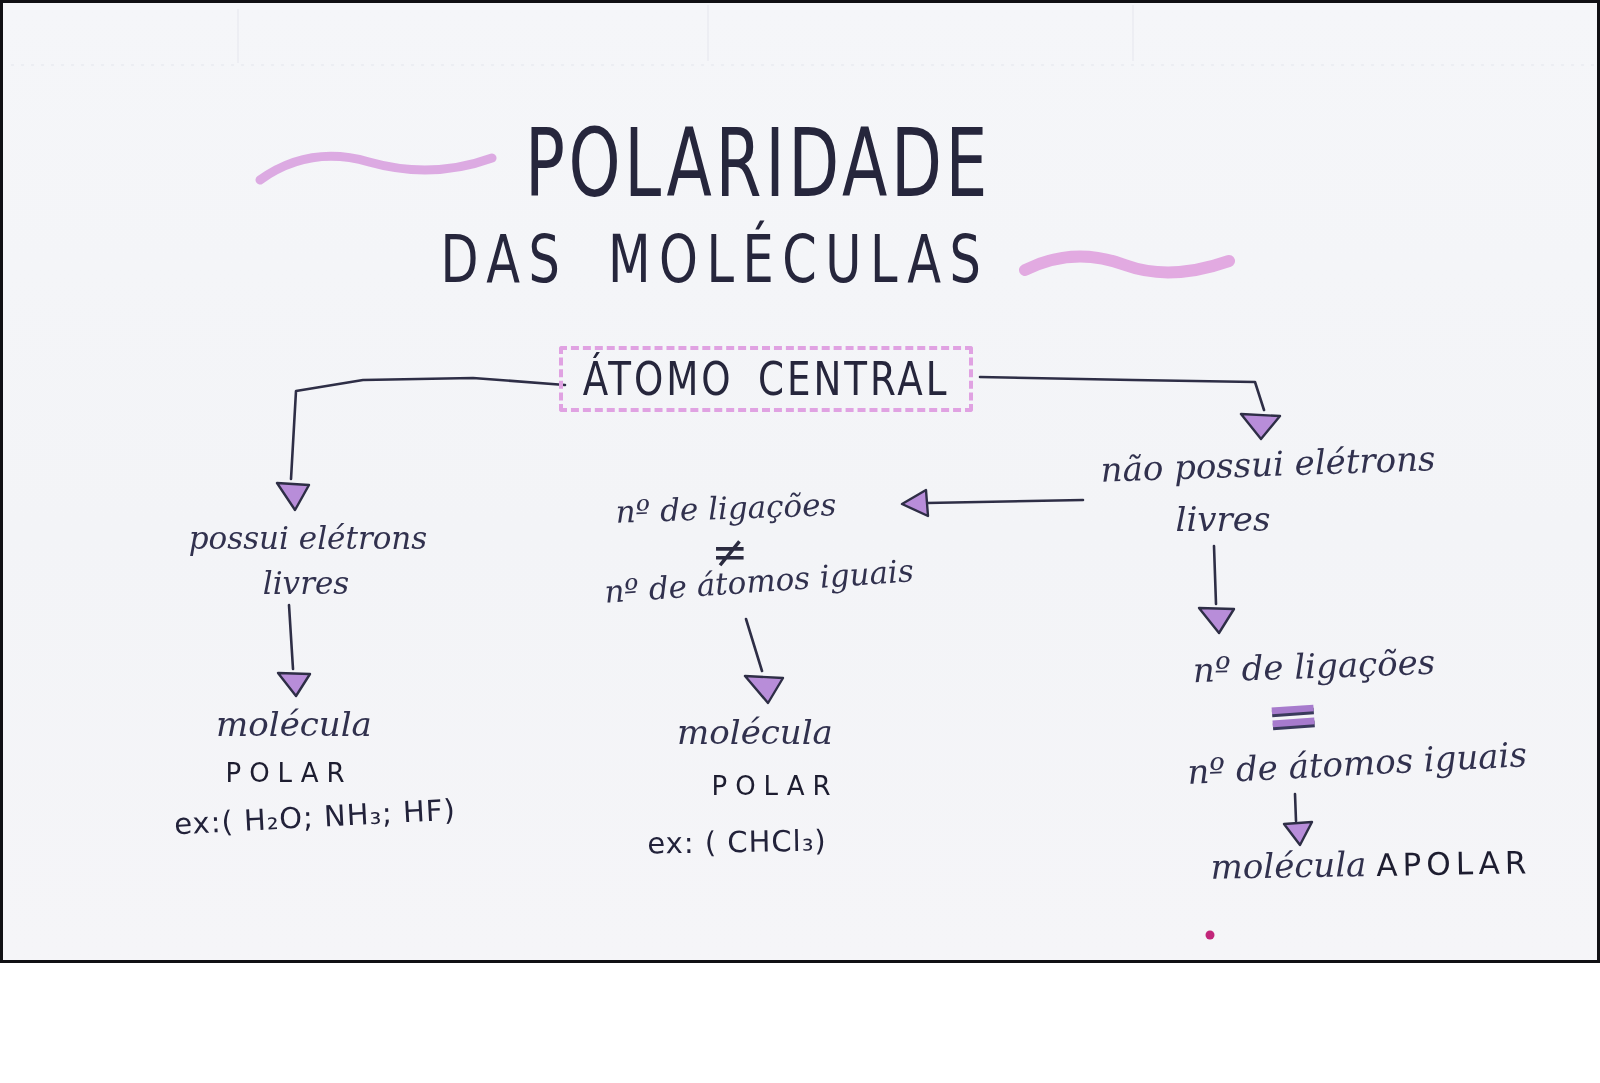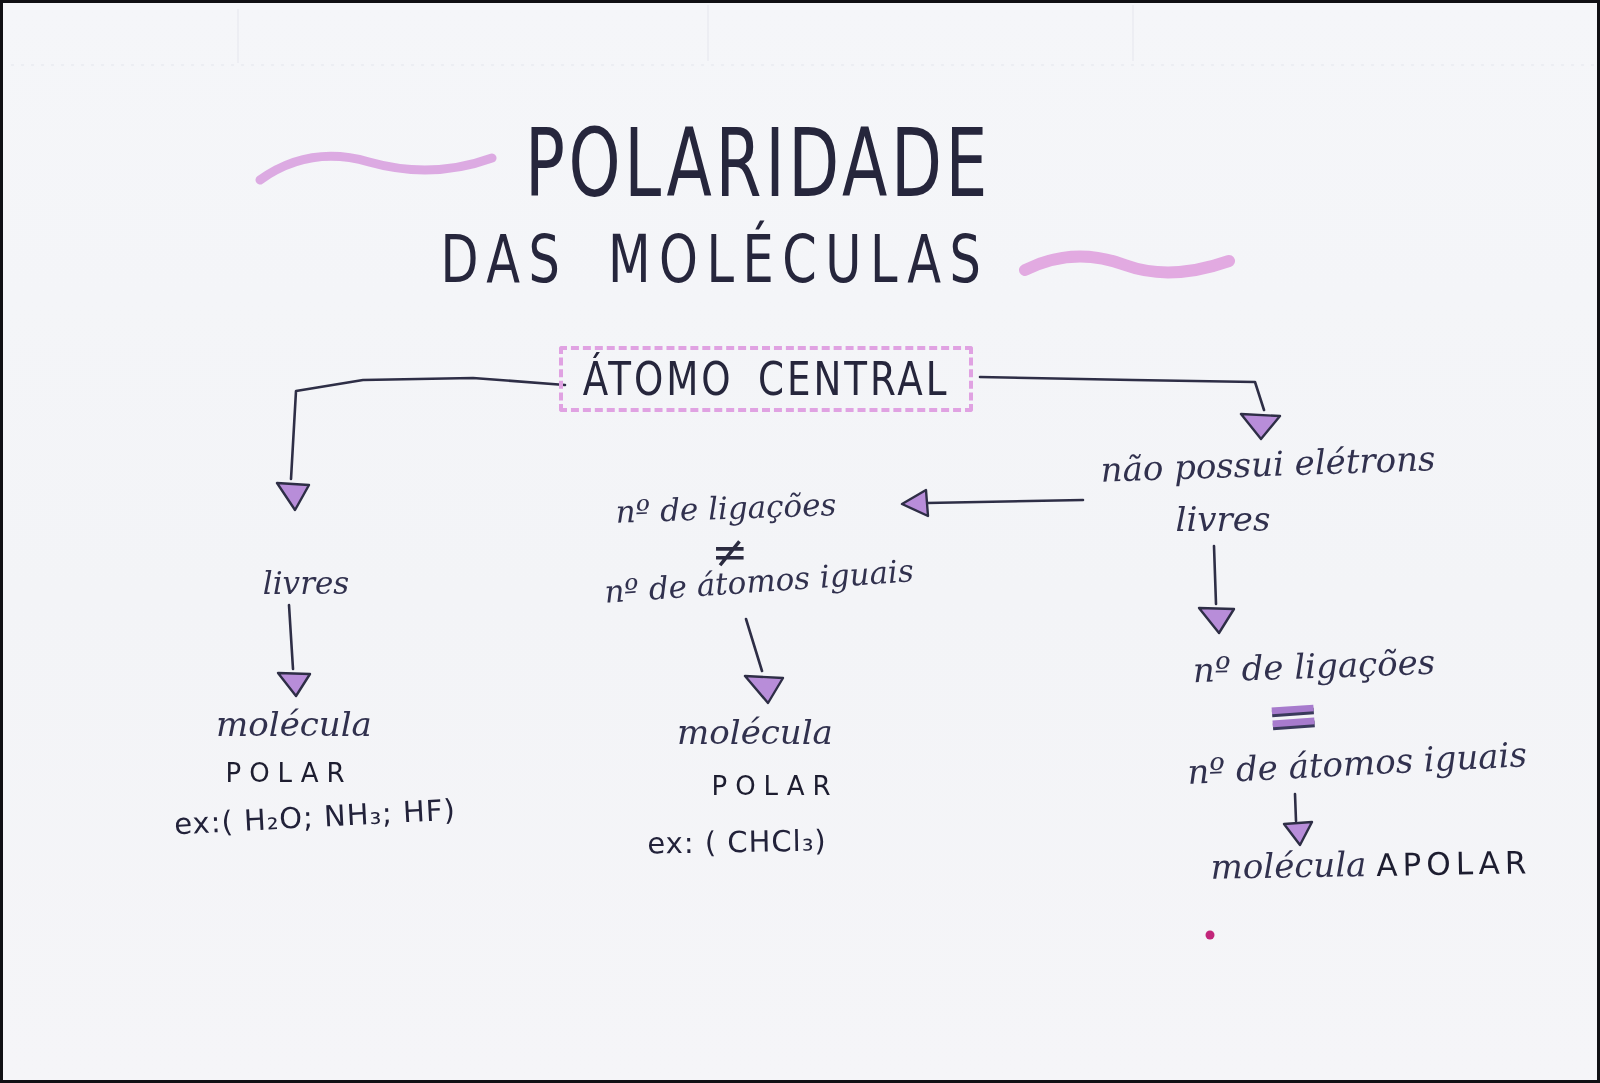--- a/index.html
+++ b/index.html
@@ -1,18 +1,18 @@
 <!DOCTYPE html>
 <html><head>
 <meta charset="utf-8">
 <style>
   html,body{margin:0;padding:0;background:#ffffff;}
   .page{
     position:relative;
-    width:1600px;height:1083px;
+    width:1600px;height:963px;
     box-sizing:border-box;
     border:3px solid #101014;
     background:linear-gradient(180deg,#f5f6f9 0%,#f3f4f7 55%,#f5f5f8 100%);
     overflow:hidden;
     font-family:"DejaVu Sans",sans-serif;
     color:#2b2b40;
   }
   .overlay{position:absolute;left:0;top:0;width:1600px;height:1083px;}
   .abs{position:absolute;transform:translate(-50%,-50%);white-space:nowrap;}
 
@@ -106,20 +106,21 @@
     <circle cx="1207" cy="932" r="4.5" fill="#c2267a"></circle>
   </svg>
 
   <div class="abs hand-caps title1">POLARIDADE</div>
   <div class="abs hand-caps title2">DAS MOLÉCULAS</div>
 
   <div class="central-box">
     <span class="central-label hand-caps">ÁTOMO CENTRAL</span>
   </div>
 
+  <div class="abs hand-cursive cond" style="left:305px;top:535px;">possui elétrons</div>
   <div class="abs hand-cursive cond" style="left:303px;top:580px;">livres</div>
   <div class="abs hand-cursive molword" style="left:291px;top:721px;">molécula</div>
   <div class="abs hand-caps polarity" style="left:286px;top:770px;">POLAR</div>
   <div class="abs example r-3" style="left:312px;top:814px;">ex:( H₂O; NH₃; HF)</div>
 
   <div class="abs hand-cursive cond r-2" style="left:723px;top:505px;">nº de ligações</div>
   <div class="abs neq" style="left:727px;top:548px;">≠</div>
   <div class="abs hand-cursive cond r-4" style="left:756px;top:578px;">nº de átomos iguais</div>
   <div class="abs hand-cursive molword" style="left:752px;top:729px;">molécula</div>
   <div class="abs hand-caps polarity" style="left:772px;top:783px;">POLAR</div>

